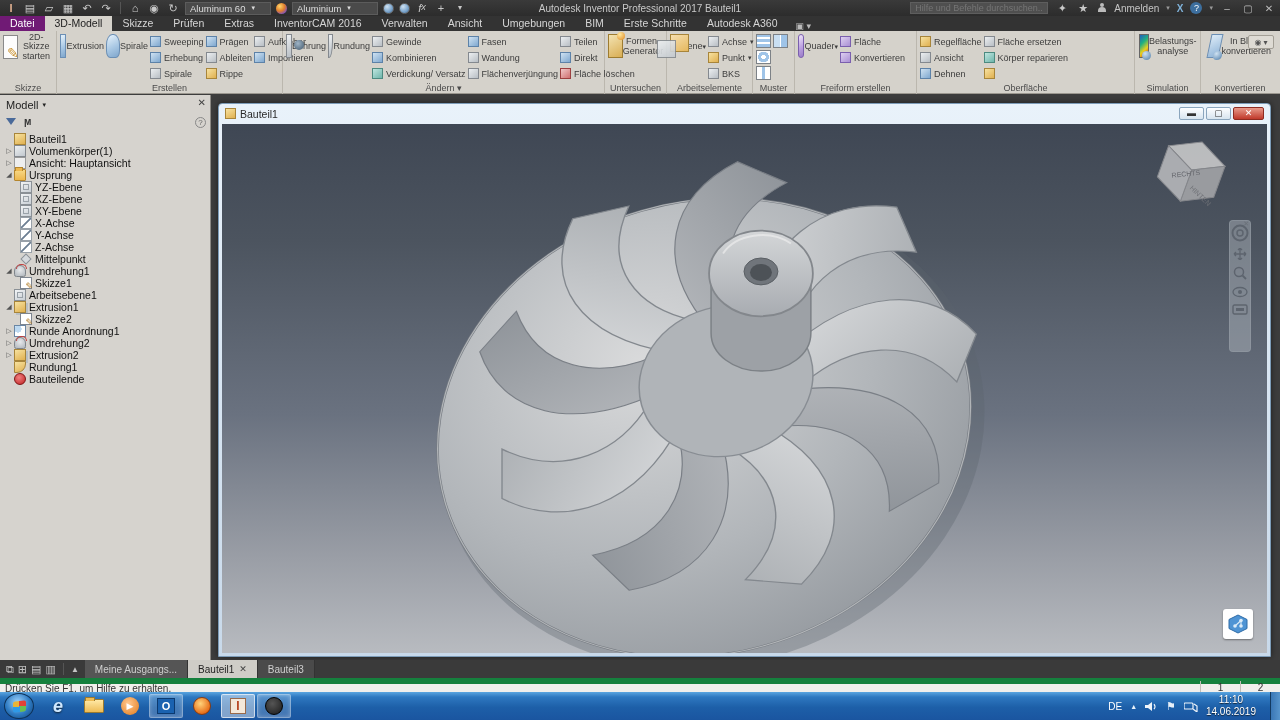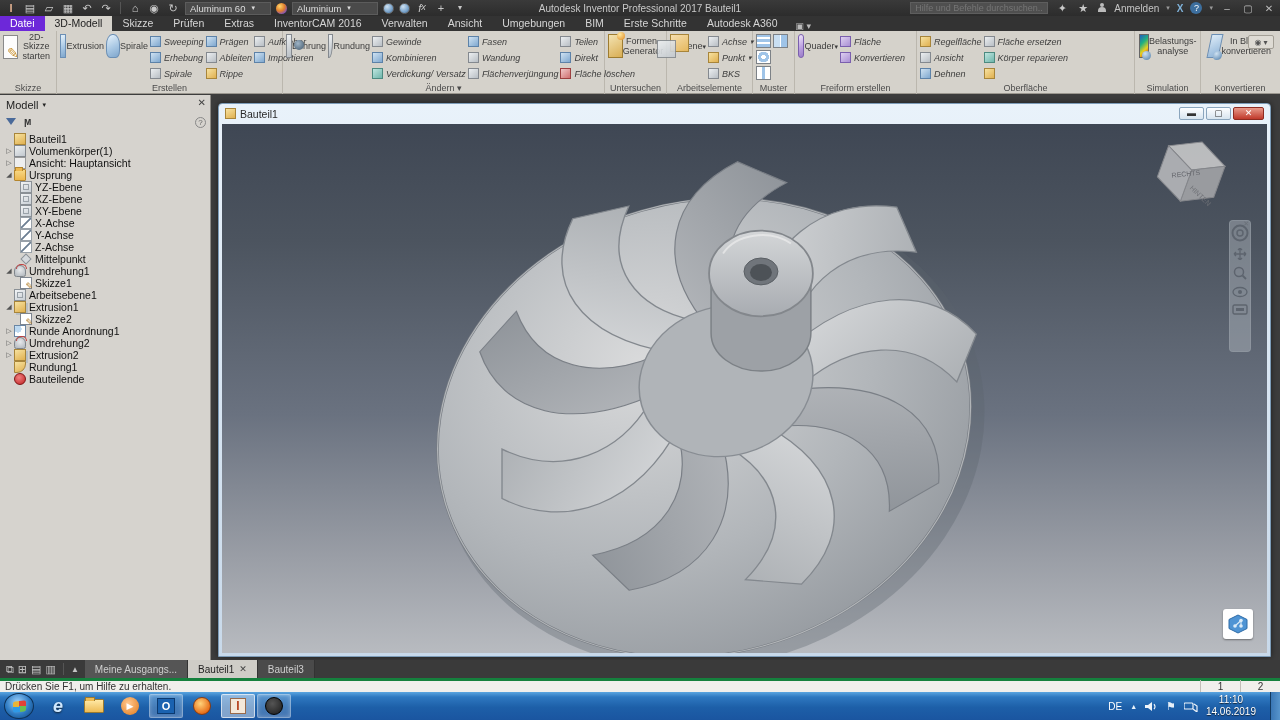--- a/index.html
+++ b/index.html
@@ -23,32 +23,32 @@
   .g-sat::before{content:"✦";} .g-star::before{content:"★";}
   .person { width:10px; height:10px; position:relative; display:inline-block;}
   .person::before{ content:""; position:absolute; left:3px; top:0; width:4px; height:4px; border-radius:50%; background:#bbb;}
   .person::after{ content:""; position:absolute; left:1px; top:4px; width:8px; height:5px; border-radius:4px 4px 0 0; background:#bbb;}
   .helpq { width:12px; height:12px; border-radius:50%; background:#3d6f9e; color:#fff; font-size:9px; display:inline-flex; align-items:center; justify-content:center; }
   .xchg { color:#7fb2d9; font-weight:bold; }
 
   
   .tabrow { position:absolute; top:16px; left:0; width:1280px; height:15px; background:#333333; display:flex; align-items:flex-end; }
   .rtab { padding:1px 10px 2px 10px; color:#d6d6d6; font-size:10.5px; height:15px; display:flex; align-items:center; }
-  .rtab.datei { background:#6d28d9; color:#fff; }
+  .rtab.datei { background:#701a75; color:#fff; }
   .rtab.active { background:#d5d2cb; color:#222; }
   .camtab { color:#bbb; margin-left:8px; font-size:9px; }
 
   
   .ribbon { position:absolute; top:31px; left:0; width:1280px; height:63px; background:#d5d2cb; border-bottom:1px solid #9b978f; display:flex; }
   .rgroup { height:63px; border-right:1px solid #bbb7ae; display:flex; flex-direction:column; position:relative; flex:none; }
   .gbody { flex:1; display:flex; align-items:flex-start; padding:2px 3px 0 3px; gap:2px; }
   .glabel { height:12px; text-align:center; color:#4b4b4b; font-size:9px; line-height:12px; white-space:nowrap; overflow:hidden; }
   .bigbtn { width:52px; display:flex; flex-direction:row; align-items:center; text-align:center; color:#3d3d3d; font-size:9px; line-height:1.05; }
   .bigbtn .bicon { width:26px; height:24px; margin:1px 0 2px 0; }
-  .smallcol { display:flex; flex-direction:column; gap:1px; padding-top:1px;font-style:italic; }
+  .smallcol { display:flex; flex-direction:column; gap:1px; padding-top:1px; }
   .smallbtn { display:flex; align-items:center; gap:3px; color:#3d3d3d; font-size:9px; height:15px; white-space:nowrap; }
   .si { width:11px; height:11px; flex:none; border:1px solid #8a8a8a; }
   .si-blue { background:linear-gradient(140deg,#cfe2f2,#7fa8cf); border-color:#5d82a8;}
   .si-amber{ background:linear-gradient(140deg,#f7e2a0,#e0b050); border-color:#a8853a;}
   .si-gray { background:linear-gradient(140deg,#eceff1,#b8bec4); border-color:#84898f;}
   .si-teal { background:linear-gradient(140deg,#bfe6e0,#6fb5ab); border-color:#4c8a80;}
   .si-red  { background:linear-gradient(140deg,#f0c9c9,#d07070); border-color:#9c4040;}
   .si-purp { background:linear-gradient(140deg,#ded0f0,#a98fd4); border-color:#7a5fae;}
   .bi-sketch { background:#fdfdfd; border:1px solid #8a8a8a; position:relative;}
   .bi-sketch::after{ content:"✎"; position:absolute; right:-2px; bottom:-3px; color:#c98f2a; font-size:14px;}
@@ -128,21 +128,21 @@
   
   .tabstrip { position:absolute; top:660px; left:0; width:1280px; height:18px; background:#3a3a3a; display:flex; align-items:center; }
   .wicons { display:flex; align-items:center; gap:4px; padding:0 6px; color:#c5c5c5; font-size:11px; }
   .wsep { width:1px; height:12px; background:#555; margin:0 3px;}
   .dtab { height:18px; display:flex; align-items:center; gap:5px; padding:0 10px; font-size:10px; color:#cfcfcf; background:#4a4a4a; border-right:1px solid #333; }
   .dtab.first { background:#555; }
   .dtab.active { background:#cfcdc7; color:#222; }
   .dtab .tx { font-size:9px; color:#444; }
 
   
-  .statusbar { position:absolute; top:678px; left:0; width:1280px; height:14px; background:#f0efec; border-top:3px solid #15803d; color:#333; font-size:10px; display:flex; align-items:center; }
+  .statusbar { position:absolute; top:678px; left:0; width:1280px; height:14px; background:#f0efec; border-top:6px solid #15803d; color:#333; font-size:10px; display:flex; align-items:center; }
   .stmsg { padding-left:5px; }
   .stcells { margin-left:auto; display:flex; height:14px; }
   .stcell { width:40px; border-left:1px solid #c2bfb8; text-align:center; line-height:14px; }
 
   
   .taskbar { position:absolute; top:692px; left:0; width:1280px; height:28px;
     background:linear-gradient(#5aa5e0 0%, #2e78c0 18%, #1d5fa8 55%, #1a55a0 100%); display:flex; align-items:center; }
   .orb { width:30px; height:26px; margin:0 6px 0 4px; border-radius:50%; background:radial-gradient(circle at 45% 35%, #9fd4ff, #2d7ac2 55%, #123f74); border:1px solid #0e3258; position:relative; }
   .orb::after { content:""; position:absolute; left:8px; top:7px; width:13px; height:11px;
     background:conic-gradient(from 0deg, #e83c2e 0 25%, #6cc04a 0 50%, #2e9ae8 0 75%, #f0b32e 0 100%); border-radius:2px; transform:skewY(-6deg); opacity:.95;}

